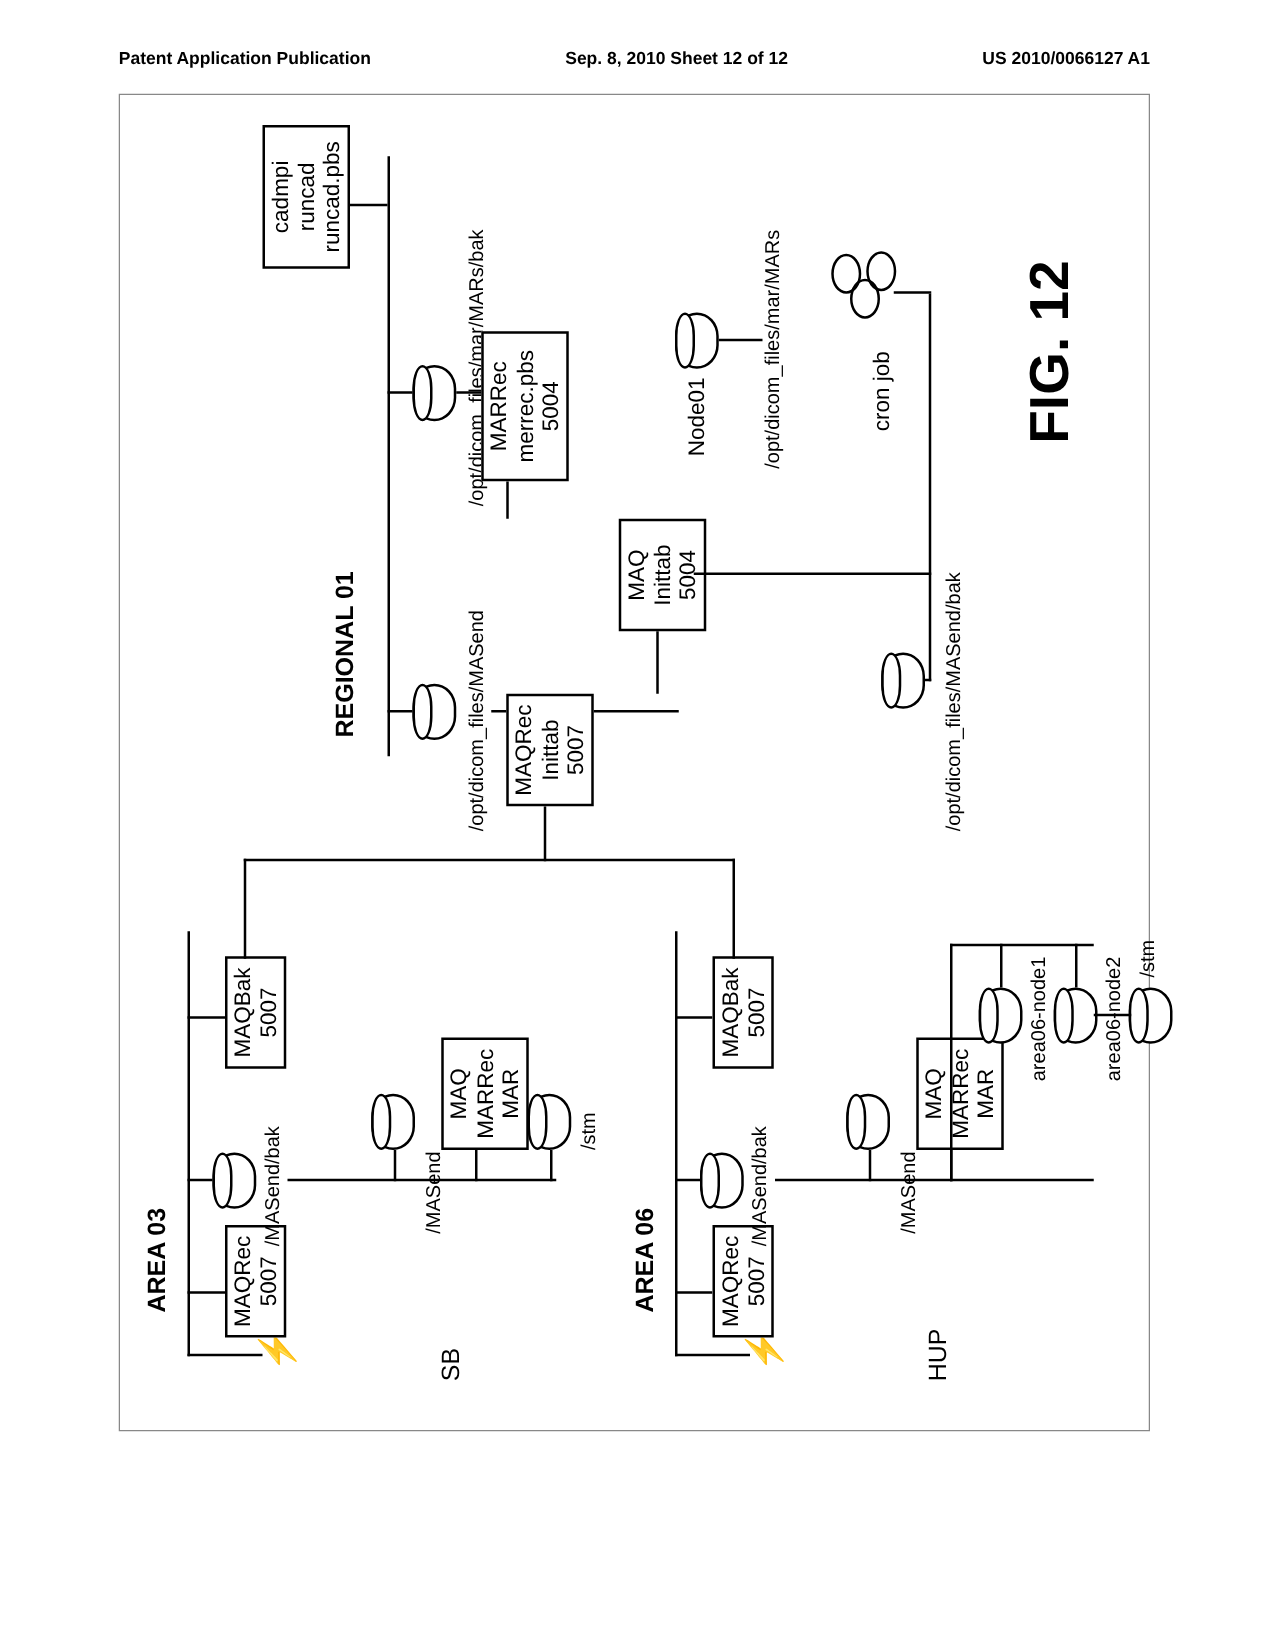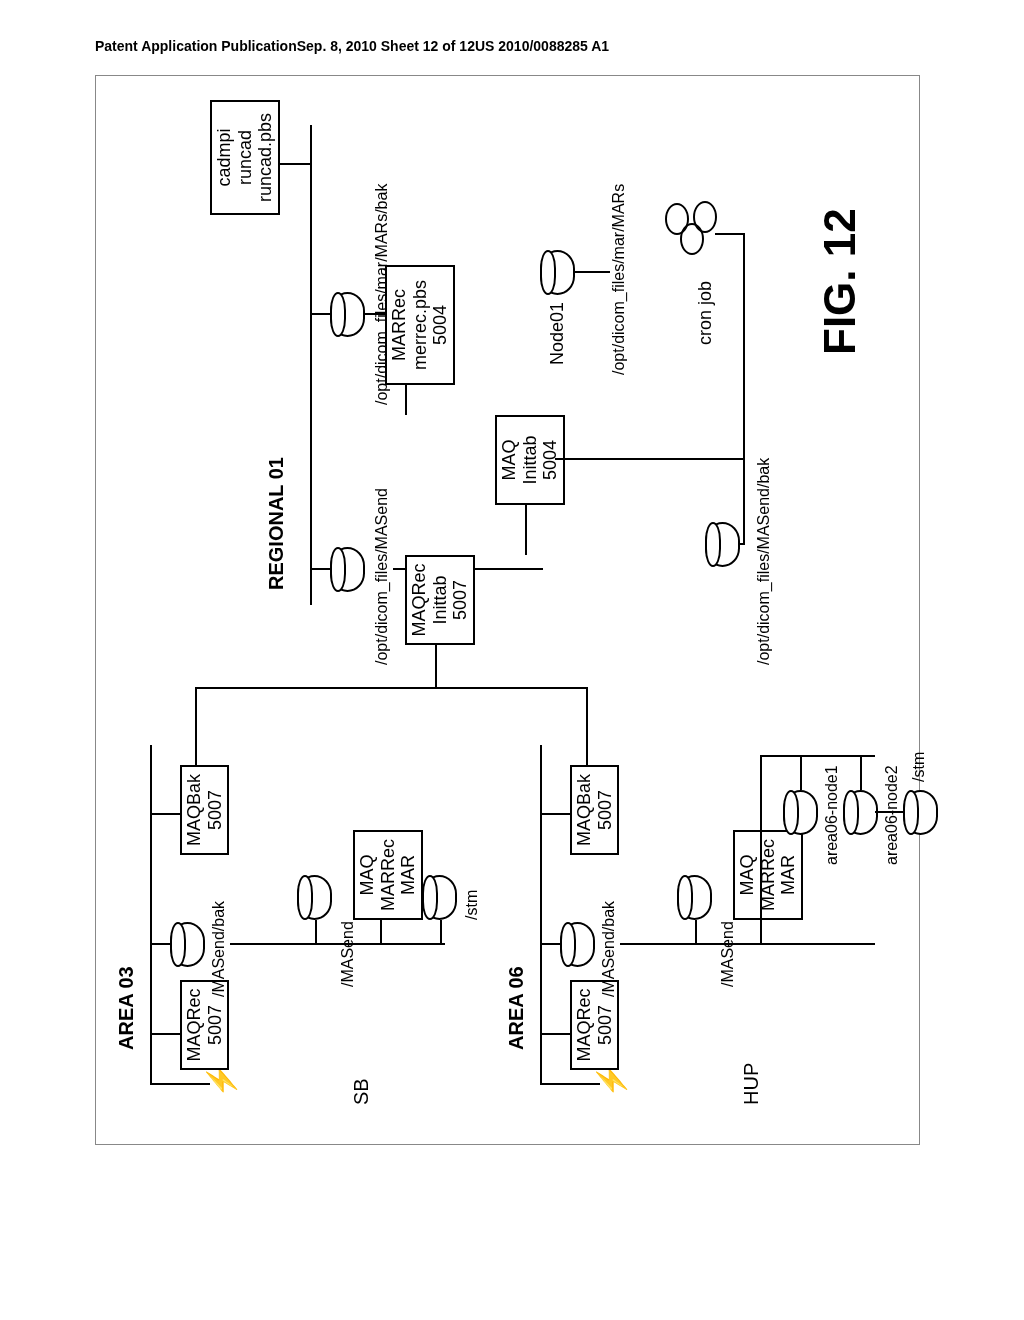--- a/index.html
+++ b/index.html
@@ -20,21 +20,21 @@
     width: 825px;
     height: 1070px;
     border: 1px solid #888;
   }
   .header-line {
     position: absolute;
     top: 38px;
     left: 95px;
     width: 825px;
     display: flex;
-    justify-content: flex-start;
+    justify-content: space-between;
     font-size: 14px;
     font-weight: bold;
   }
   .diagram {
     position: absolute;
     
     left: 95px;
     top: 75px;
     width: 1070px;
     height: 825px;
@@ -95,21 +95,21 @@
     border: 2px solid #000;
     border-radius: 50%;
   }
 </style>
 </head>
 <body>
 
 <div class="header-line">
   <span>Patent Application Publication</span>
   <span>Sep. 8, 2010  Sheet 12 of 12</span>
-  <span>US 2010/0088285 A1</span>
+  <span>US 2010/0066127 A1</span>
 </div>
 
 <div class="page"></div>
 
 <div class="diagram">
 
   <div class="label bold" style="left:95px; top:20px;">AREA 03</div>
   <div class="line h" style="left:60px; top:55px; width:340px;"></div>
   <div class="line v" style="left:60px; top:55px; height:60px;"></div>
   <div class="bolt" style="left:47px; top:110px;">⚡</div>

